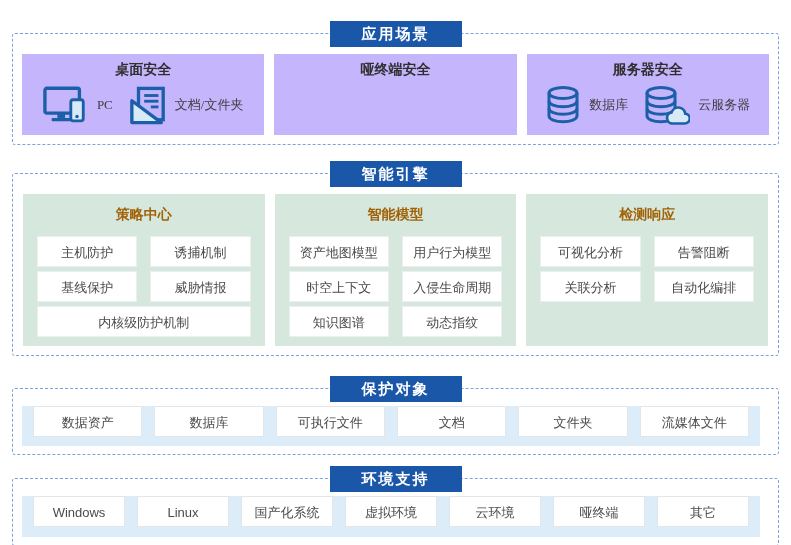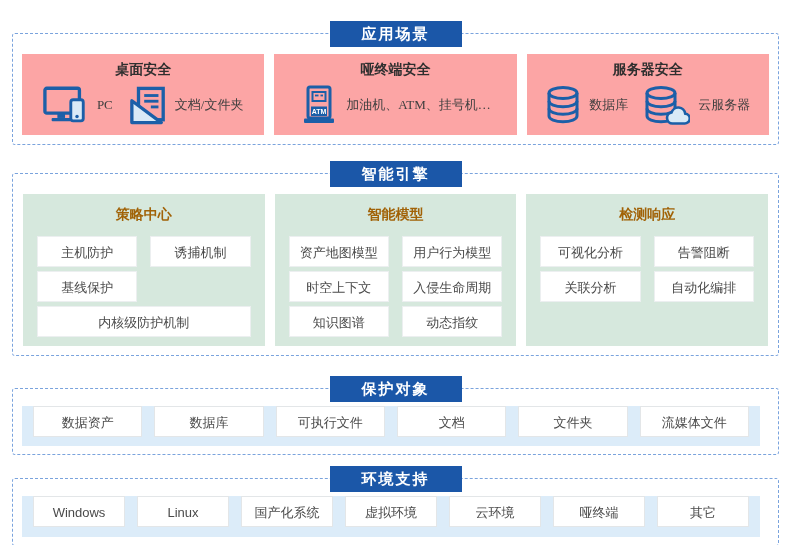--- a/index.html
+++ b/index.html
@@ -23,21 +23,21 @@
     height:26px;line-height:26px;
     padding:0 32px;
     font-size:15px;font-weight:bold;letter-spacing:2px;
     white-space:nowrap;z-index:5;
   }
 
   
   .sec-scenarios{margin-top:33px;height:112px;padding:20px 9px 9px 9px;}
   .cards-row{display:flex;gap:10px;height:100%;}
   .scard{
-    flex:1;background:#fca5a5;
+    flex:1;background:#c4b5fd;
     display:flex;flex-direction:column;align-items:center;
     padding-top:7px;box-sizing:border-box;
   }
   .scard-title{font-size:14px;font-weight:bold;color:#2f2f2f;}
   .scard-items{display:flex;align-items:center;justify-content:center;gap:16px;flex:1;padding-bottom:4px;}
   .scard-item{display:flex;align-items:center;gap:8px;}
   .scard-item .label{font-size:13px;color:#3f3f3f;white-space:nowrap;font-family:Liberation Serif, serif;}
   .icon{display:block;}
 
   
@@ -94,34 +94,20 @@
               <line x1="23" y1="21.5" x2="31" y2="21.5" stroke="#1b5fa8" stroke-width="3"></line>
               <path d="M3 15 L34 38 L3 38 Z" fill="#d9eaf7" stroke="#1b5fa8" stroke-width="3.5" stroke-linejoin="round"></path>
             </svg>
             <span class="label">文档/文件夹</span>
           </div>
         </div>
       </div>
 
       <div class="scard">
         <div class="scard-title">哑终端安全</div>
-        <div class="scard-items">
-          <div class="scard-item">
-            <svg class="icon" width="38" height="40" viewBox="0 0 38 40">
-              <rect x="8" y="2" width="22" height="31" rx="2" fill="none" stroke="#1b5fa8" stroke-width="3"></rect>
-              <rect x="12.5" y="7" width="13" height="9" fill="none" stroke="#1b5fa8" stroke-width="2"></rect>
-              <line x1="15" y1="10.5" x2="18.5" y2="10.5" stroke="#1b5fa8" stroke-width="1.8"></line>
-              <line x1="20.5" y1="10.5" x2="23" y2="10.5" stroke="#1b5fa8" stroke-width="1.8"></line>
-              <rect x="11" y="21.5" width="16" height="9.5" fill="#1b5fa8"></rect>
-              <text x="19" y="29" font-size="7" font-weight="bold" fill="#ffffff" text-anchor="middle" font-family="Liberation Sans, sans-serif">ATM</text>
-              <rect x="4" y="33.5" width="30" height="4.5" rx="1" fill="#1b5fa8"></rect>
-            </svg>
-            <span class="label">加油机、ATM、挂号机…</span>
-          </div>
-        </div>
       </div>
 
       <div class="scard">
         <div class="scard-title">服务器安全</div>
         <div class="scard-items">
           <div class="scard-item">
             <svg class="icon" width="36" height="40" viewBox="0 0 36 40">
               <ellipse cx="18" cy="8" rx="14" ry="5.5" fill="none" stroke="#1b5fa8" stroke-width="3"></ellipse>
               <path d="M4 8 V31 c0 3.2 6.3 5.8 14 5.8 s14 -2.6 14 -5.8 V8" fill="none" stroke="#1b5fa8" stroke-width="3"></path>
               <path d="M4 16 c0 3.2 6.3 5.8 14 5.8 s14 -2.6 14 -5.8" fill="none" stroke="#1b5fa8" stroke-width="3"></path>
@@ -148,20 +134,21 @@
   <div class="section sec-engine">
     <div class="badge">智能引擎</div>
     <div class="cards-row">
 
       <div class="gcard">
         <div class="gcard-title">策略中心</div>
         <div class="chip-grid">
           <div class="chip">主机防护</div>
           <div class="chip">诱捕机制</div>
           <div class="chip">基线保护</div>
+          <div class="chip">威胁情报</div>
           <div class="chip chip-wide">内核级防护机制</div>
         </div>
       </div>
 
       <div class="gcard">
         <div class="gcard-title">智能模型</div>
         <div class="chip-grid">
           <div class="chip">资产地图模型</div>
           <div class="chip">用户行为模型</div>
           <div class="chip">时空上下文</div>

